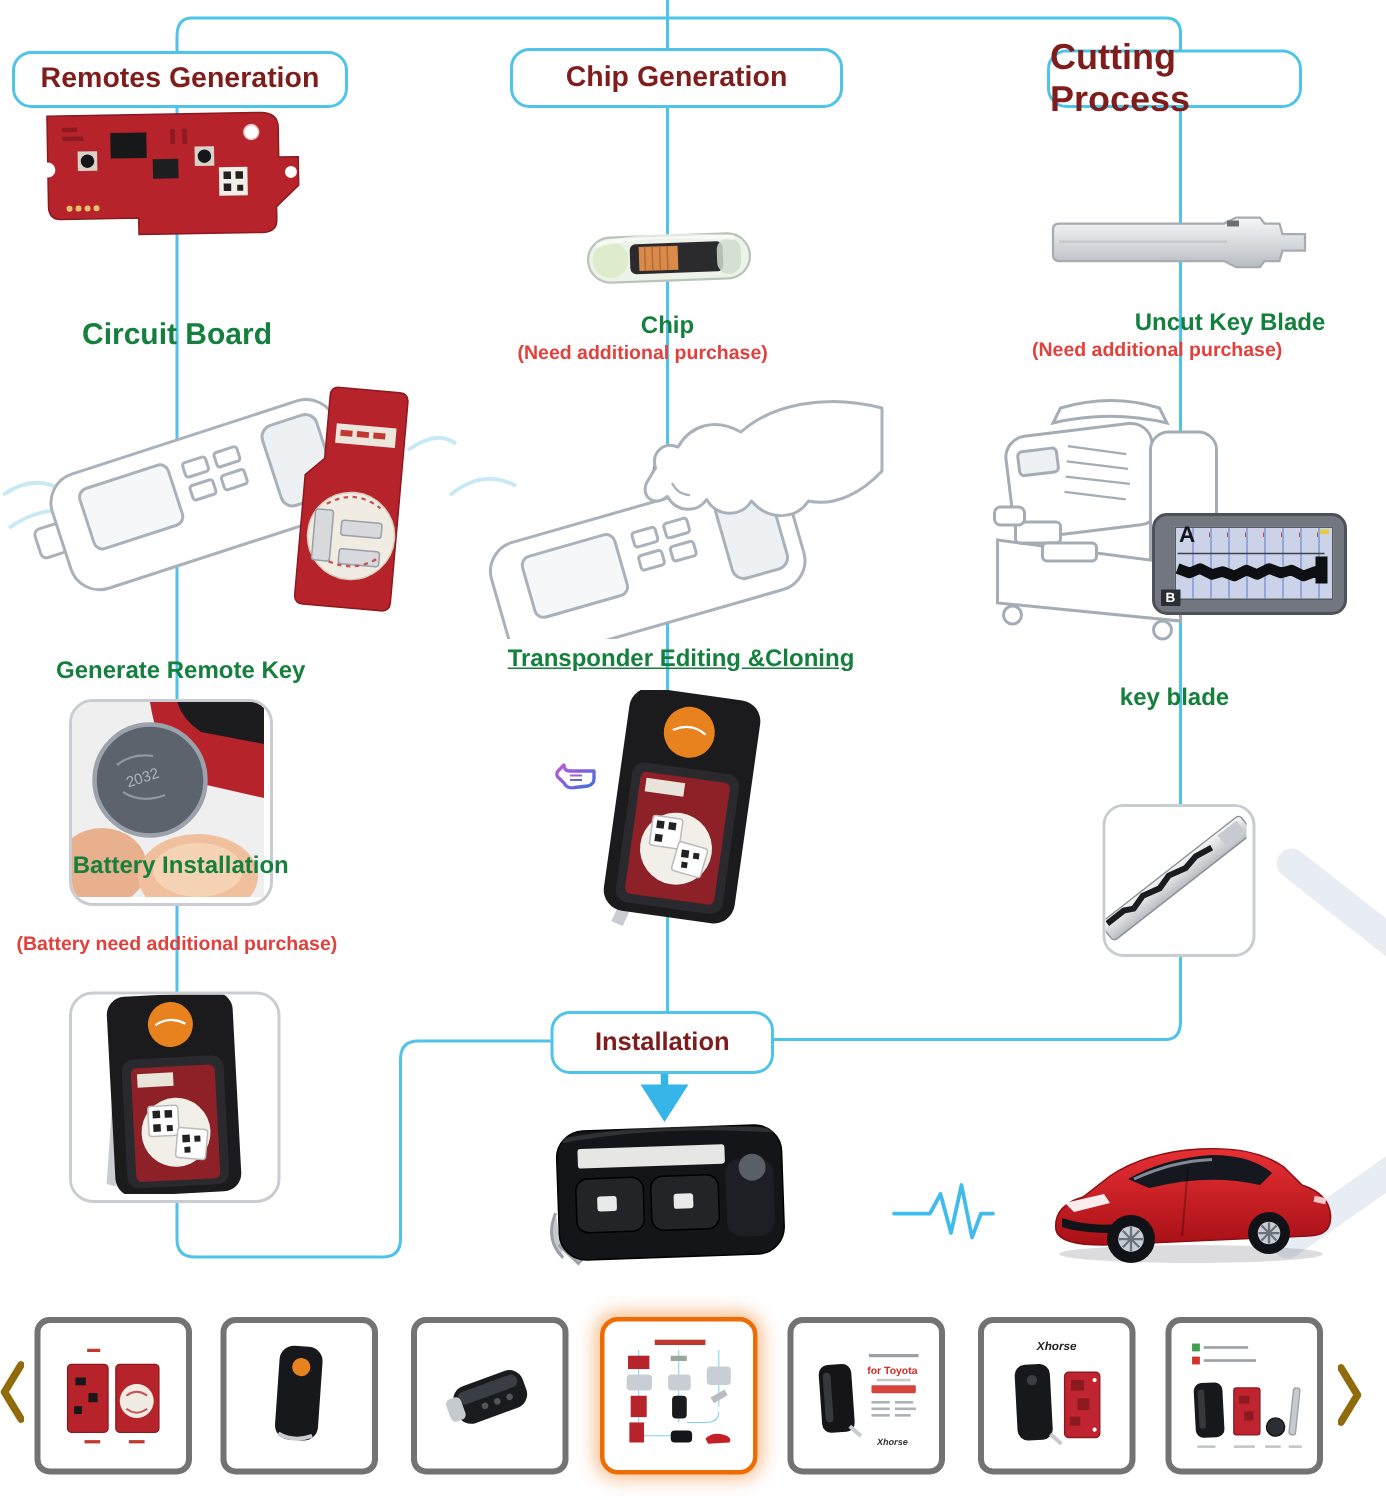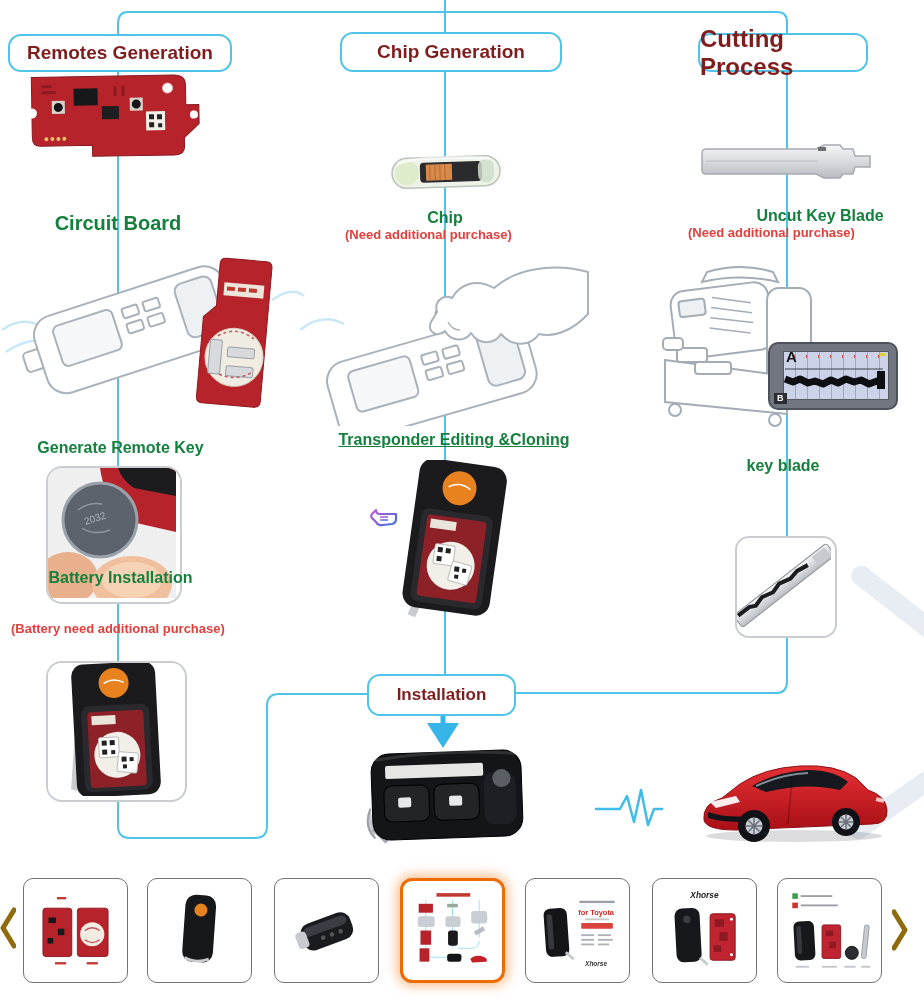--- a/index.html
+++ b/index.html
@@ -21,21 +21,21 @@
       background-image:repeating-linear-gradient(90deg,transparent 0 11px,#92a7dc 11px 12px),
                        repeating-linear-gradient(90deg,transparent 0 8px,#d2493f 8px 10px,transparent 10px 12px);
       background-size:100% 100%,100% 3px;background-repeat:no-repeat,no-repeat;background-position:0 0,2px 3px;}
   .display .lblA{position:absolute;left:16px;top:4px;font-size:15px;font-weight:bold;color:#14161a;z-index:5;}
   .display .lblB{position:absolute;left:4px;bottom:4px;font-size:9px;font-weight:bold;color:#fff;background:#2a2d31;
                  padding:0 3px;line-height:11px;z-index:5;}
   .display .yellowtick{position:absolute;right:10px;top:9px;width:6px;height:3px;background:#e2cf3a;z-index:5;}
   
   .cursor-wrap{position:absolute;z-index:5;}
   
-  .thumb{position:absolute;width:105px;height:105px;box-sizing:border-box;background:#fff;border:1px solid #737373;
+  .thumb{position:absolute;width:105px;height:105px;box-sizing:border-box;background:#fff;border:4px solid #737373;
          border-radius:10px;padding:5px;cursor:pointer;z-index:2;}
   .thumb.selected{border:3px solid #ed6d03;border-radius:12px;box-shadow:0 0 12px 3px rgba(237,109,3,.45);}
   .thumb svg{display:block;width:100%;height:100%;}
   .navbtn{position:absolute;background:none;border:none;padding:0;cursor:pointer;z-index:3;}
   svg text{font-family:"Liberation Sans","DejaVu Sans",sans-serif;}
 </style>
 </head>
 <body>
 
 <div class="stage">

